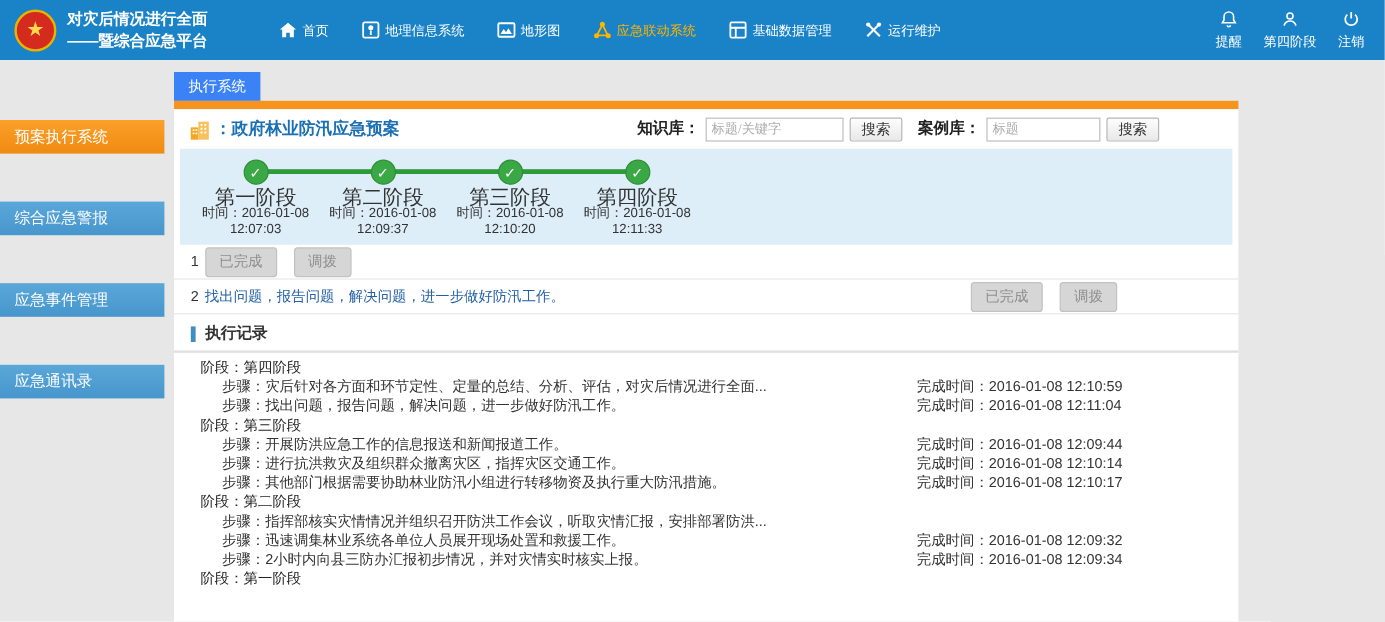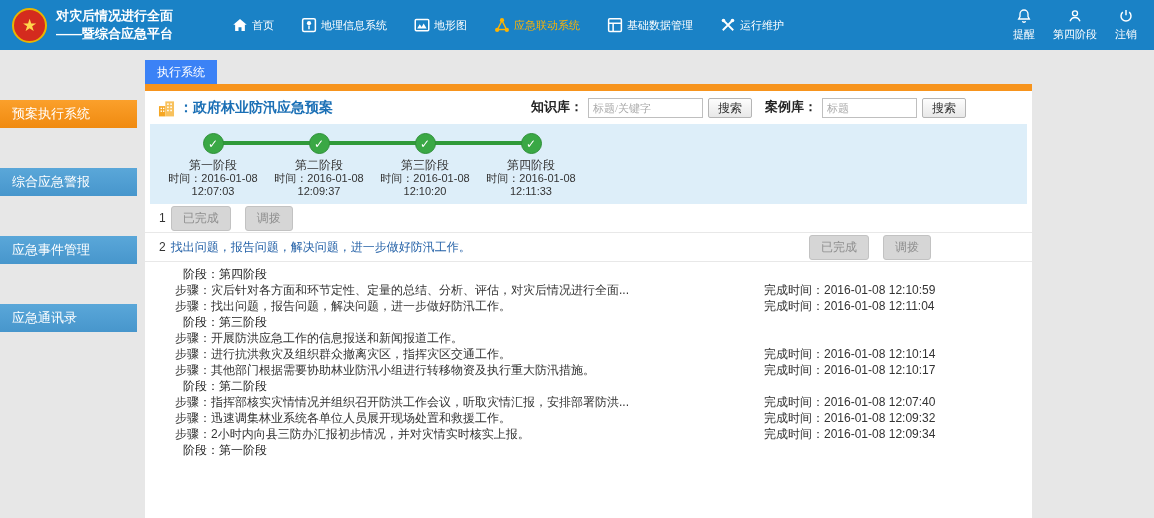--- a/index.html
+++ b/index.html
@@ -49,44 +49,44 @@
                 border:1px solid #b5b5b5; border-radius:2px; cursor:pointer; font-family:inherit; }
   .case-label { margin-left:8px; }
 
   
   .stepper { position:relative; background:#ddeef9; margin:0 5px; padding:9px 0 6px 10px; display:flex; }
   .stepline { position:absolute; left:63px; top:17px; width:318px; height:4px; background:#2f9a3a; }
   .step { width:106px; flex:0 0 auto; text-align:center; }
   .stepcircle { position:relative; width:21px; height:21px; margin:0 auto; border-radius:50%;
                 background:#3aa845; border:1px solid #2e8f38; color:#fff; font-size:12px; font-weight:bold;
                 display:flex; align-items:center; justify-content:center; }
-  .sname { font-size:12px; color:#333; margin-top:4px; line-height:14px; }
+  .sname { font-size:17px; color:#333; margin-top:4px; line-height:14px; }
   .stime { font-size:11px; color:#333; line-height:13px; }
 
   
   .task-row { display:flex; align-items:center; min-height:29px; border-bottom:1px solid #e8e8e8; padding-left:14px; }
   .task-num { font-size:12px; color:#333; margin-right:5px; }
   .task-text { flex:1 1 auto; font-size:12px; color:#2461a7; cursor:pointer; }
   .task-btns { width:223px; flex:0 0 auto; display:flex; gap:14px; align-items:flex-start; }
   .btn-gray { background:#d6d6d6; border:1px solid #c2c2c2; color:#8f8f8f; font-size:12px; padding:3px 11px;
               border-radius:3px; cursor:default; font-family:inherit; }
   .current-text { flex:1 1 auto; font-size:12px; color:#f0432c; padding-left:6px; }
   .btn-finish { background:#fff; border:1px solid #b5b5b5; border-radius:3px; font-size:12px; color:#333;
                 padding:3px 10px; display:flex; align-items:center; gap:6px; cursor:pointer; font-family:inherit; }
   .finish-icon { width:13px; height:13px; border-radius:50%; background:#4a4a4a; color:#fff; font-size:7px;
                  display:flex; align-items:center; justify-content:center; }
 
   
   .records-header { display:flex; align-items:center; padding:7px 0 5px 14px; border-bottom:2px solid #e0e0e0; }
   .rec-accent { width:4px; height:13px; background:#3f8fc0; margin-right:8px; }
   .records-title { font-size:13px; color:#333; font-weight:bold; }
   .records { padding:4px 0 8px; }
-  .stage-row { font-size:12px; color:#222; line-height:15px; padding:1px 0 0 22px;margin-left:16px; }
+  .stage-row { font-size:12px; color:#222; line-height:15px; padding:1px 0 0 22px; }
   .step-row { display:flex; line-height:15px; padding-top:1px; }
-  .step-text { flex:1 1 auto; font-size:12px; color:#333; padding-left:30px; }
+  .step-text { flex:1 1 auto; font-size:12px; color:#333; padding-left:40px; }
   .step-time { width:268px; flex:0 0 auto; font-size:12px; color:#333; }
 </style>
 </head>
 <body>
 
 <header class="topbar">
   <div class="brand">
     <div class="emblem">★</div>
     <div class="brand-text">
       <div>对灾后情况进行全面</div>
@@ -284,20 +284,24 @@
             <span class="task-num">2</span>
             <span class="task-text">找出问题，报告问题，解决问题，进一步做好防汛工作。</span>
             <div class="task-btns">
               <button class="btn-gray">已完成</button>
               <button class="btn-gray">调拨</button>
             </div>
           </div>
         </div>
 
 
+      <div class="records-header">
+        <span class="rec-accent"></span>
+        <span class="records-title">执行记录</span>
+      </div>
 
       <div class="records">
 
           <div class="record-group">
             <div class="stage-row">阶段：第四阶段</div>
             <div>
 
                 <div class="step-row">
                   <span class="step-text">步骤：灾后针对各方面和环节定性、定量的总结、分析、评估，对灾后情况进行全面...</span>
                   <span class="step-time">完成时间：2016-01-08 12:10:59</span>
@@ -309,41 +313,41 @@
                 </div>
               </div>
           </div>
 
           <div class="record-group">
             <div class="stage-row">阶段：第三阶段</div>
             <div>
 
                 <div class="step-row">
                   <span class="step-text">步骤：开展防洪应急工作的信息报送和新闻报道工作。</span>
+                  <span class="step-time">完成时间：2016-01-08 12:09:44</span>
                 </div>
 
                 <div class="step-row">
                   <span class="step-text">步骤：进行抗洪救灾及组织群众撤离灾区，指挥灾区交通工作。</span>
                   <span class="step-time">完成时间：2016-01-08 12:10:14</span>
                 </div>
 
                 <div class="step-row">
                   <span class="step-text">步骤：其他部门根据需要协助林业防汛小组进行转移物资及执行重大防汛措施。</span>
                   <span class="step-time">完成时间：2016-01-08 12:10:17</span>
                 </div>
               </div>
           </div>
 
           <div class="record-group">
             <div class="stage-row">阶段：第二阶段</div>
             <div>
 
                 <div class="step-row">
                   <span class="step-text">步骤：指挥部核实灾情情况并组织召开防洪工作会议，听取灾情汇报，安排部署防洪...</span>
-                  <span class="step-time">完成时间：2016-01-08 12:07:40</span>
                 </div>
 
                 <div class="step-row">
                   <span class="step-text">步骤：迅速调集林业系统各单位人员展开现场处置和救援工作。</span>
                   <span class="step-time">完成时间：2016-01-08 12:09:32</span>
                 </div>
 
                 <div class="step-row">
                   <span class="step-text">步骤：2小时内向县三防办汇报初步情况，并对灾情实时核实上报。</span>
                   <span class="step-time">完成时间：2016-01-08 12:09:34</span>

